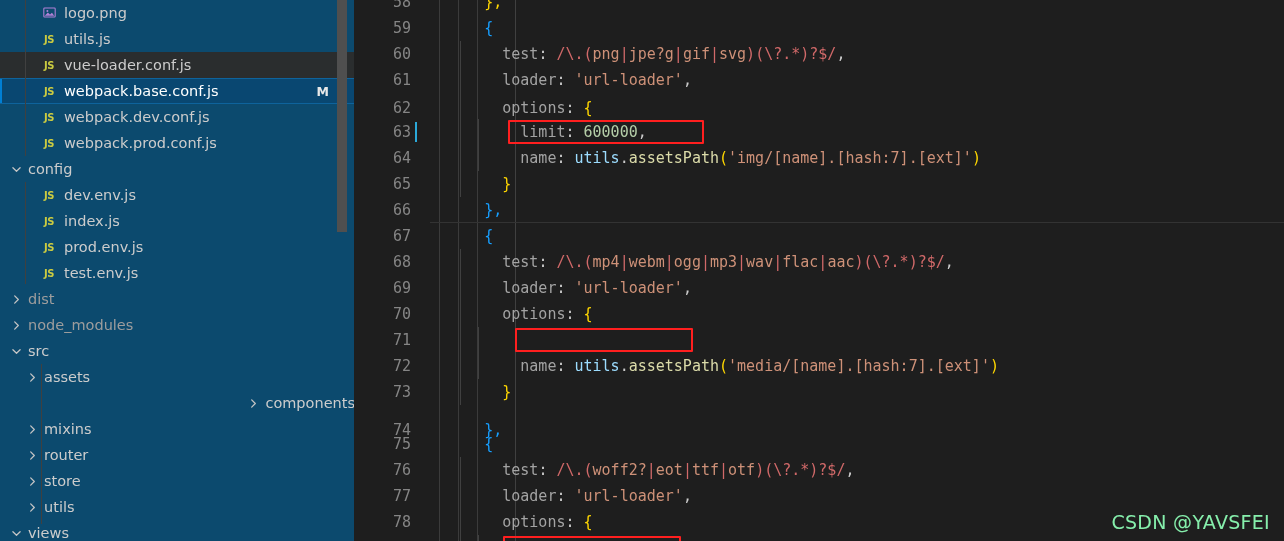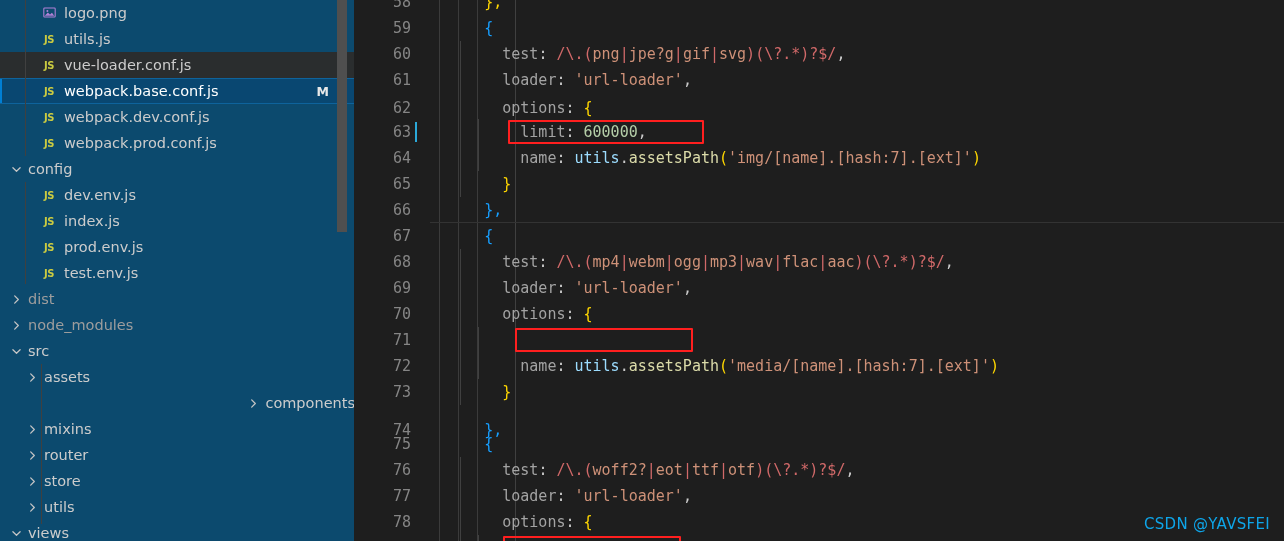--- a/index.html
+++ b/index.html
@@ -114,21 +114,21 @@
 
   .hlbox {
     position:absolute;
     border:2px solid #ff1f1f;
     border-radius:1px;
     pointer-events:none;
   }
 
   #watermark {
     position:absolute; right:14px; bottom:8px;
-    color:#0ea5e9; font-size:15px;
+    color:#86efac; font-size:19px;
     font-family:"DejaVu Sans", sans-serif;
     letter-spacing:0.3px;
   }
 </style>
 </head>
 <body>
 
 <div id="app">
 
   <div id="sidebar">

